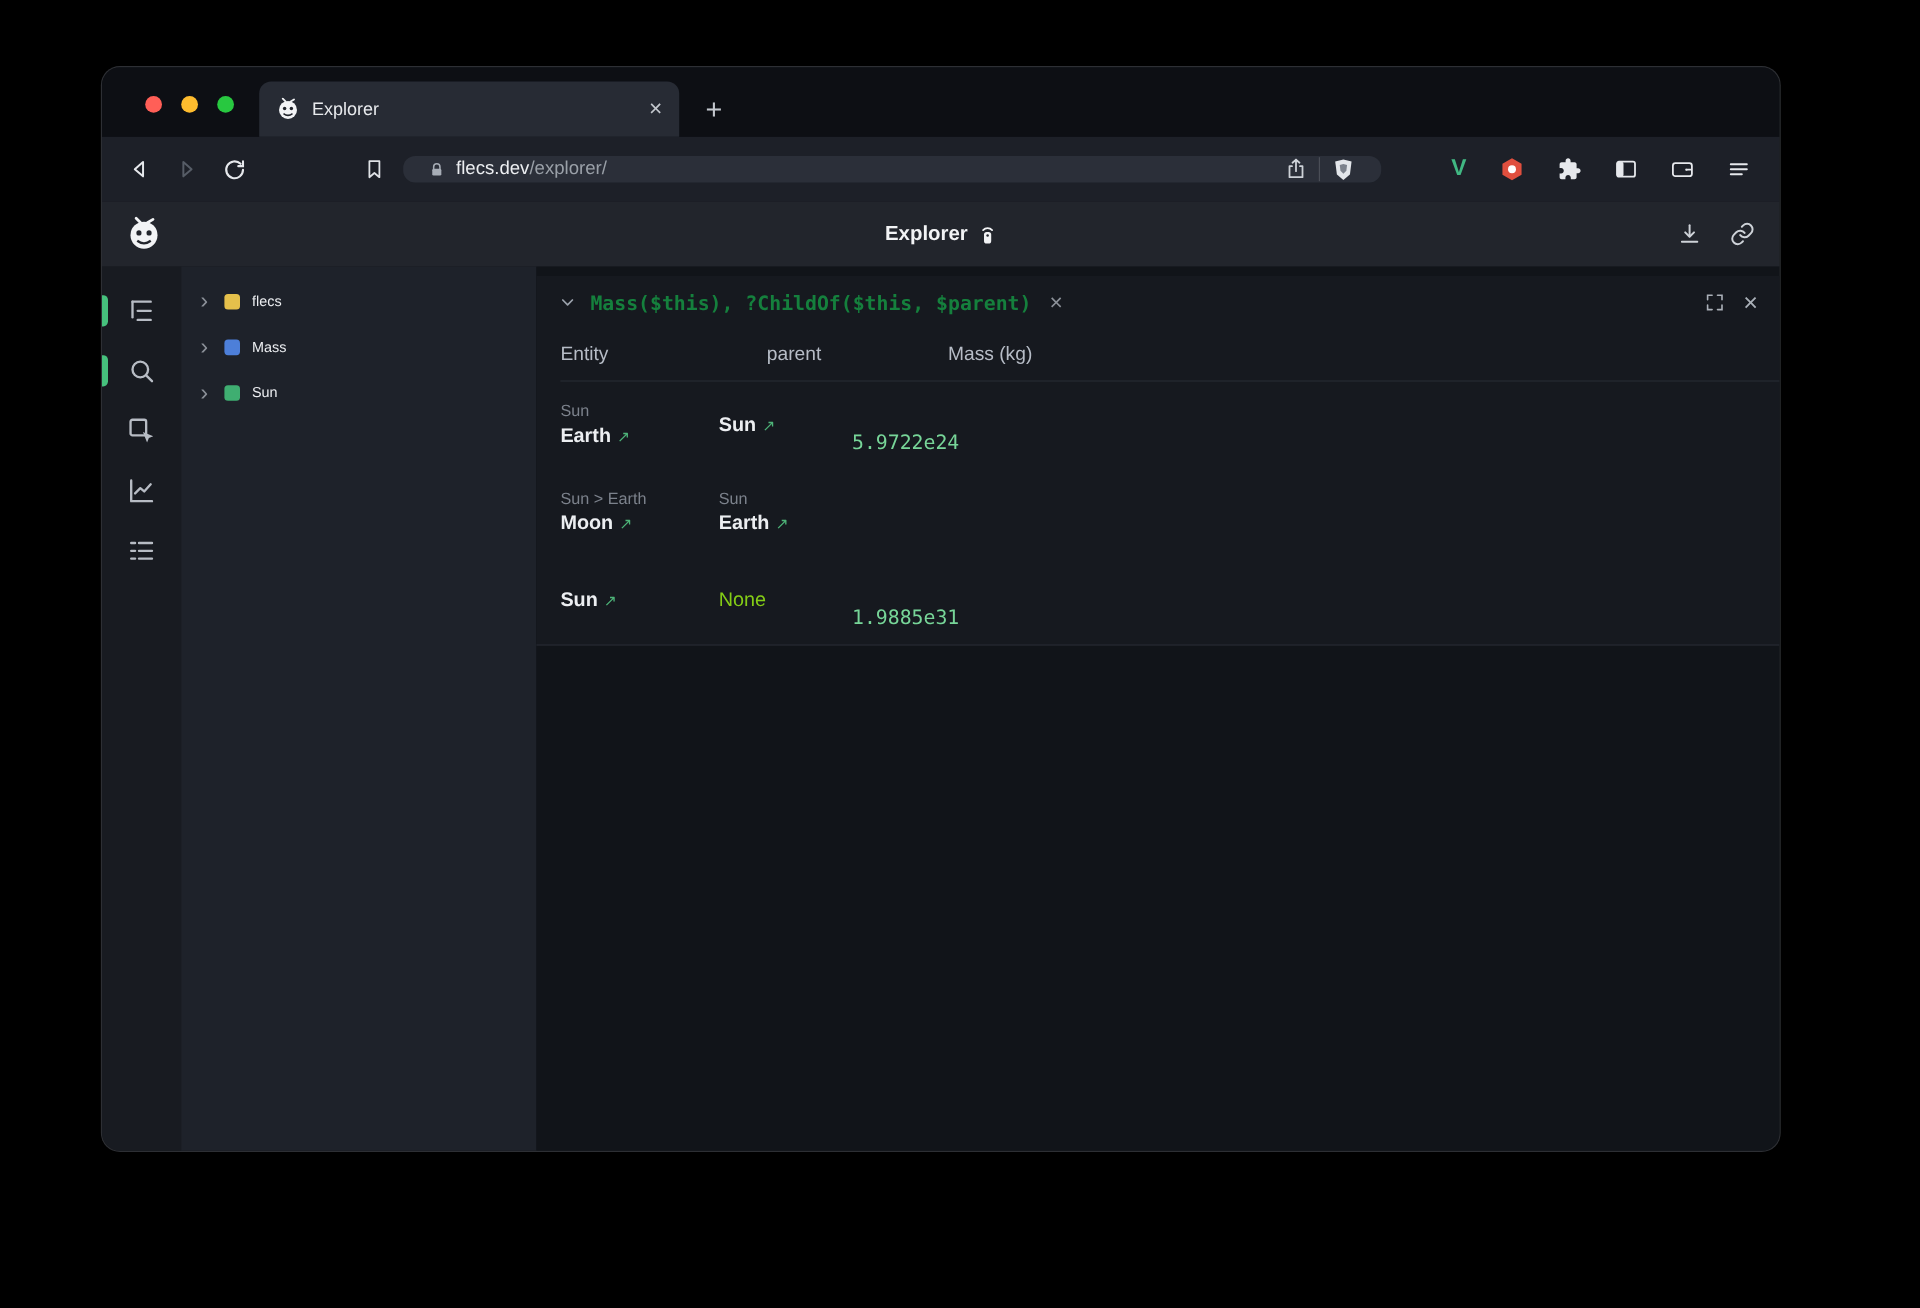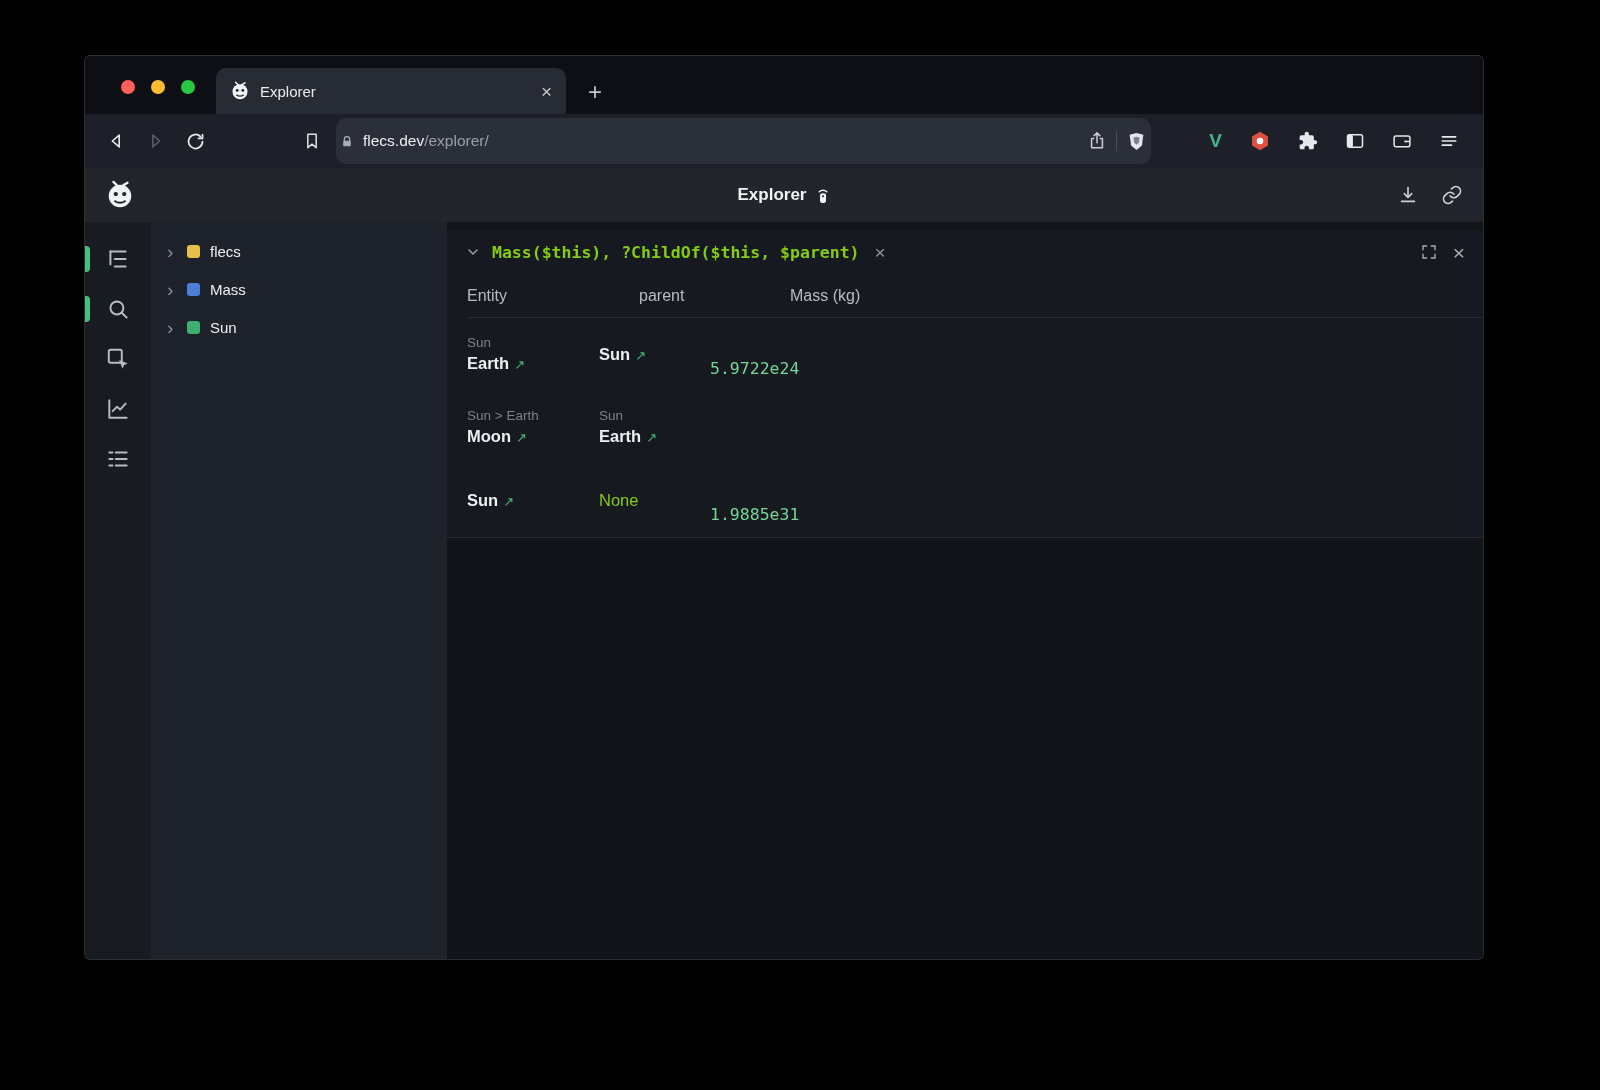--- a/index.html
+++ b/index.html
@@ -1,20 +1,20 @@
 <!DOCTYPE html>
 <html><head>
 <meta charset="utf-8">
 <style>
   * { margin:0; padding:0; box-sizing:border-box; }
   html,body { width:1600px; height:1090px; background:#000; font-family:"Liberation Sans", sans-serif; overflow:hidden; }
 
   .window {
     position:absolute; left:84px; top:55px; width:1400px; height:905px;
-    border-radius:6px; overflow:hidden; background:#16181d;
+    border-radius:16px; overflow:hidden; background:#16181d;
     border:1px solid rgba(255,255,255,0.10);
     box-shadow:0 24px 70px rgba(0,0,0,0.8);
     display:flex; flex-direction:column;
   }
 
   
   .tabbar { height:58px; background:#0d0f14; display:flex; align-items:flex-end; flex:none; position:relative; }
   .traffic { position:absolute; left:36px; top:24px; display:flex; gap:16px; }
   .tl { width:14px; height:14px; border-radius:50%; display:block; }
   .tl.red { background:#ff5f57; } .tl.yellow { background:#febc2e; } .tl.green { background:#28c840; }
@@ -22,21 +22,21 @@
          display:flex; align-items:center; padding:0 14px; gap:10px; }
   .tab-title { color:#e8eaed; font-size:15px; flex:1; }
   .tab-close { color:#c3c7cd; font-size:19px; line-height:1; cursor:default; }
   .newtab { color:#c3c7cd; font-size:24px; margin:0 0 10px 22px; line-height:1; }
 
   
   .toolbar { height:54px; background:#1d2028; display:flex; align-items:center; padding:0 20px; flex:none; }
   .nav-icons { display:flex; align-items:center; gap:18px; }
   .icon-btn { display:flex; align-items:center; justify-content:center; }
   .bookmark { margin-left:96px; margin-right:14px; }
-  .urlbar { flex:1; height:46px; background:#2b2f39; border-radius:10px; display:flex; align-items:center; padding:0 4px; gap:9px; min-width:0; }
+  .urlbar { flex:1; height:22px; background:#2b2f39; border-radius:10px; display:flex; align-items:center; padding:0 21px; gap:9px; min-width:0; }
   .url-domain { color:#eceef1; font-size:15.5px; }
   .url-path { color:#9aa0a8; font-size:15.5px; }
   .url-spacer { flex:1; }
   .url-divider { width:1px; height:20px; background:#4a4e57; }
   .right-icons { display:flex; align-items:center; gap:27px; margin-left:58px; margin-right:4px; }
   .vue-v { color:#41b883; font-size:19px; font-weight:bold; }
 
   
   .page { flex:1; display:flex; flex-direction:column; min-height:0; }
   .page-header { height:54px; background:#22252c; display:flex; align-items:center; position:relative; flex:none; padding:0 20px; }
@@ -49,27 +49,27 @@
   .iconstrip { width:66px; background:#181b21; flex:none; display:flex; flex-direction:column; padding-top:12px; }
   .strip-item { position:relative; display:flex; justify-content:center; padding:12px 0; }
   .strip-item.active::before { content:""; position:absolute; left:0; top:50%; transform:translateY(-50%);
     width:5px; height:26px; background:#46c17d; border-radius:0 4px 4px 0; }
 
   
   .treepanel { width:296px; background:#1e222a; flex:none; padding-top:10px; }
   .tree-item { height:38px; display:flex; align-items:center; gap:10px; padding-left:16px; cursor:default; }
   .tree-chevron { color:#8b9098; font-size:19px; line-height:1; width:10px; }
   .swatch { width:13px; height:13px; border-radius:3px; flex:none; }
-  .tree-label { color:#eceef1; font-size:15px; }
+  .tree-label { color:#eceef1; font-size:12px; }
 
   
   .mainpanel { flex:1; background:#111419; padding-top:8px; min-width:0; }
   .query-block { background:#16191f; border-bottom:1px solid #262a32; }
   .query-header { height:44px; display:flex; align-items:center; padding:0 18px; gap:11px; }
-  .query-code { font-family:"DejaVu Sans Mono", monospace; font-size:16.5px; font-weight:bold; color:#84cc16; white-space:pre; }
+  .query-code { font-family:"DejaVu Sans Mono", monospace; font-size:16.5px; font-weight:bold; color:#15803d; white-space:pre; }
   .query-clear { color:#8b9098; font-size:19px; margin-left:4px; line-height:1; }
   .qh-spacer { flex:1; }
   .qh-close { color:#aab0b8; font-size:21px; line-height:1; margin-left:4px; }
 
   .qtable { padding-left:20px; }
   .thead { display:grid; grid-template-columns:132px 111px 1fr; height:44px; align-items:center; border-bottom:1px solid #272b33;gap:40px; }
   .th { color:#b6bcc6; font-size:16px; }
   .trow { display:grid; grid-template-columns:132px 111px 1fr; min-height:73px; align-items:center; padding:4px 0; }
   .cell-path { color:#7c828c; font-size:13.5px; line-height:18px; }
   .cell-name { color:#eceef1; font-size:16.5px; font-weight:600; line-height:22px; }

